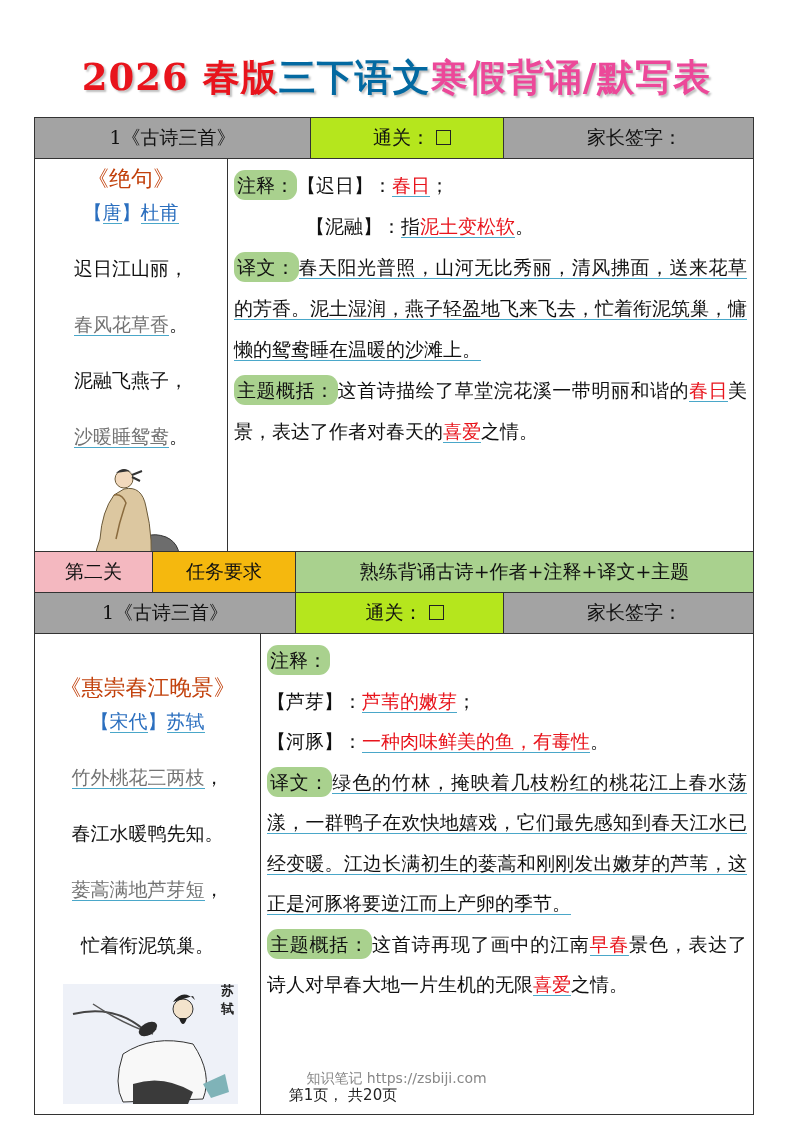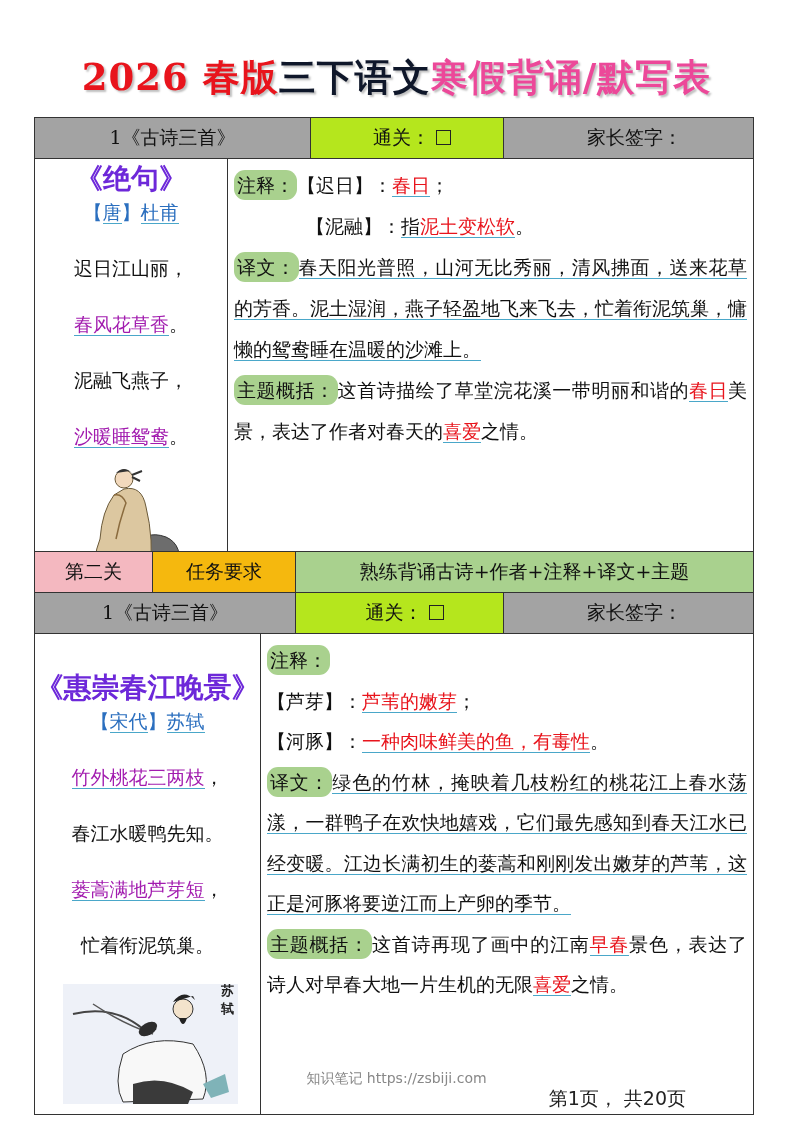--- a/index.html
+++ b/index.html
@@ -6,63 +6,63 @@
     html, body { width: 793px; height: 1122px; background: #ffffff; overflow: hidden; }
     body { font-family: "DejaVu Serif", "Liberation Serif", serif; color: #111; position: relative; }
 
     .title {
       position: absolute; left: 0; top: 52px; width: 793px; text-align: center;
       font-size: 37px; font-weight: bold; letter-spacing: 1px; line-height: 50px;
       text-shadow: 2px 2px 2px rgba(0,0,0,0.25);
       font-family: "DejaVu Serif", "Liberation Serif", serif;
     }
     .title .t-red { color: #e8141c; }
-    .title .t-black { color: #0f172a; }
+    .title .t-black { color: #0369a1; }
     .title .t-blue { color: #ec4899; }
 
     table.sheet {
       position: absolute; left: 34px; width: 719px; border-collapse: collapse;
       table-layout: fixed;
     }
     table.sheet td { border: 1px solid #333; }
 
     .hdr-row td { height: 41px; font-size: 19px; text-align: center; vertical-align: middle; }
     .c-pink { background: #f4b8c0; }
     .c-orange { background: #f5b80e; }
     .c-green { background: #92d050; }
     .c-green2 { background: #a9d18e; }
     .c-cyan { background: #a3a3a3; }
     .c-lime { background: #b5e61d; text-align: center; padding-left: 10px; }
     .c-yellow { background: #a3a3a3; text-align: center; padding-left: 12px; }
     .checkbox { display: inline-block; width: 15px; height: 15px; border: 1.5px solid #222; vertical-align: -1px; margin-left: 6px; background: transparent; }
 
     .poem-cell { vertical-align: top; text-align: center; padding-top: 4px; }
-    .poem-title { color: #6d28d9; font-size: 28px; line-height: 32px; font-weight: bold; }
+    .poem-title { color: #c2410c; font-size: 22px; line-height: 32px; font-weight: normal; }
     .poem-author { font-size: 19px; line-height: 34px; }
     .poem-author .dyn, .poem-author .name { color: #2b6fbf; border-bottom: 1.5px solid #4aa7c9; }
     .poem-author .br { color: #2b6fbf; }
     .poem-line { font-size: 19px; line-height: 34px; margin-top: 22px; }
-    .poem-line .red { color: #a21caf; border-bottom: 1.5px solid #4aa7c9; text-align: center; }
+    .poem-line .red { color: #737373; border-bottom: 1.5px solid #4aa7c9; text-align: center; }
 
     .notes-cell { vertical-align: top; padding: 6px 6px 6px 6px; font-size: 19px; line-height: 41px; }
     .tag { background: #a9d18e; padding: 4px 3px 4px 3px; border-radius: 11px; }
     .u { border-bottom: 1.5px solid #4aa7c9; }
     .red { color: #e8141c; }
     .para { text-align: justify; }
     .indent { padding-left: 72px; }
 
     .figure { margin: 6px auto 0; }
 
     .footer-wm {
       position: absolute; left: 0; width: 793px; top: 1070px; text-align: center;
       font-family: "DejaVu Sans", sans-serif; font-size: 14px; color: #888;
     }
     .footer-page {
-      position: absolute; left: 0; width: 686px; top: 1086px; text-align: right;
-      font-family: "DejaVu Sans", sans-serif; font-size: 19px; color: #222;
+      position: absolute; left: 0; width: 686px; top: 1086px; text-align: center;
+      font-family: "DejaVu Sans", sans-serif; font-size: 15px; color: #222;
     }
   </style>
 </head>
 <body>
 
 <div class="title">
   <span class="t-red">2026 春版</span><span class="t-black">三下语文</span><span class="t-blue">寒假背诵/默写表</span>
 </div>
 
 <table class="sheet" style="top:117px;">

